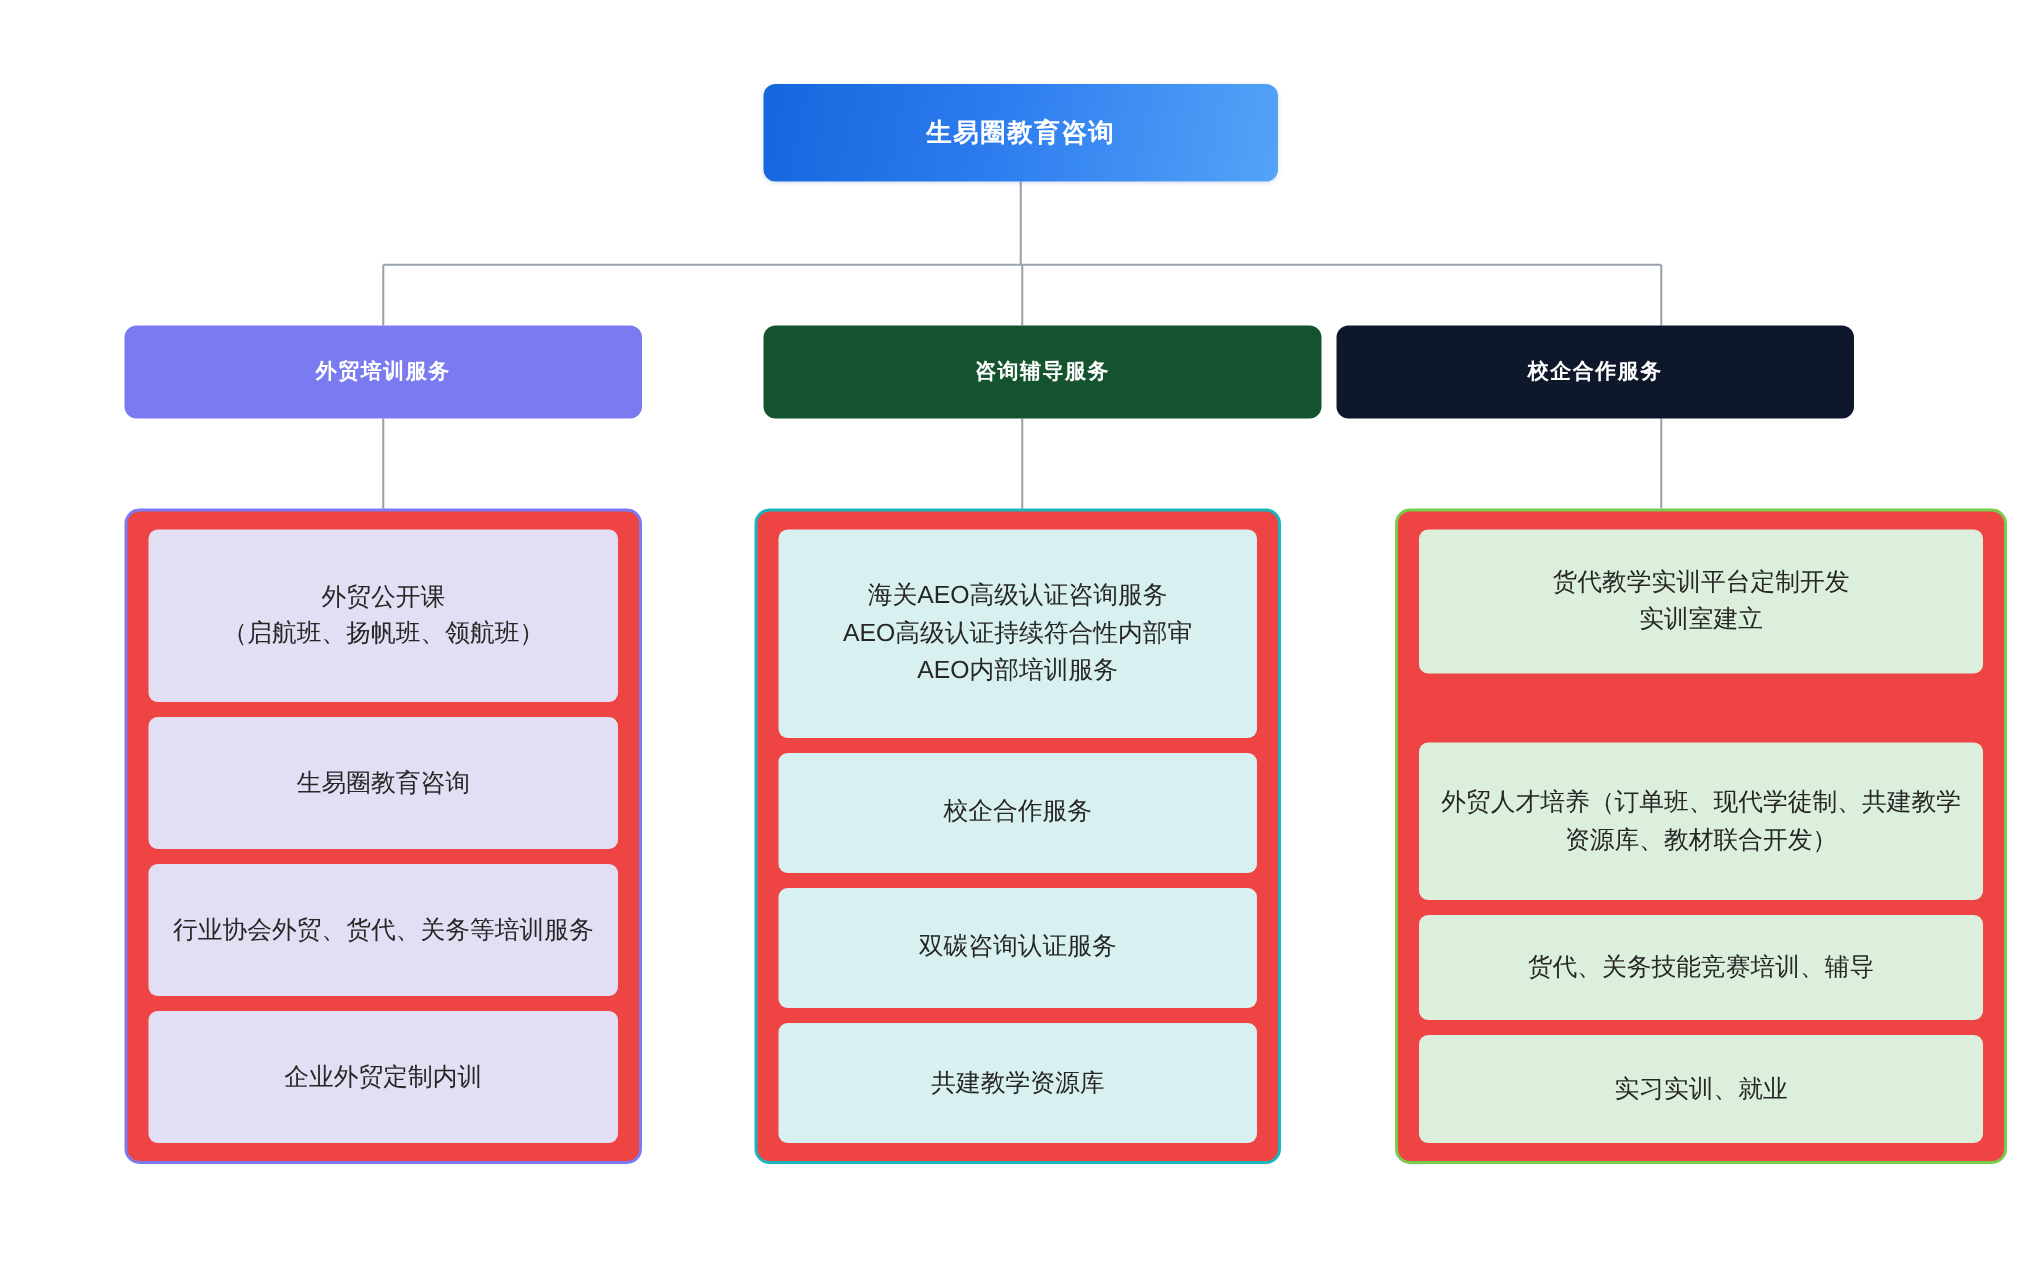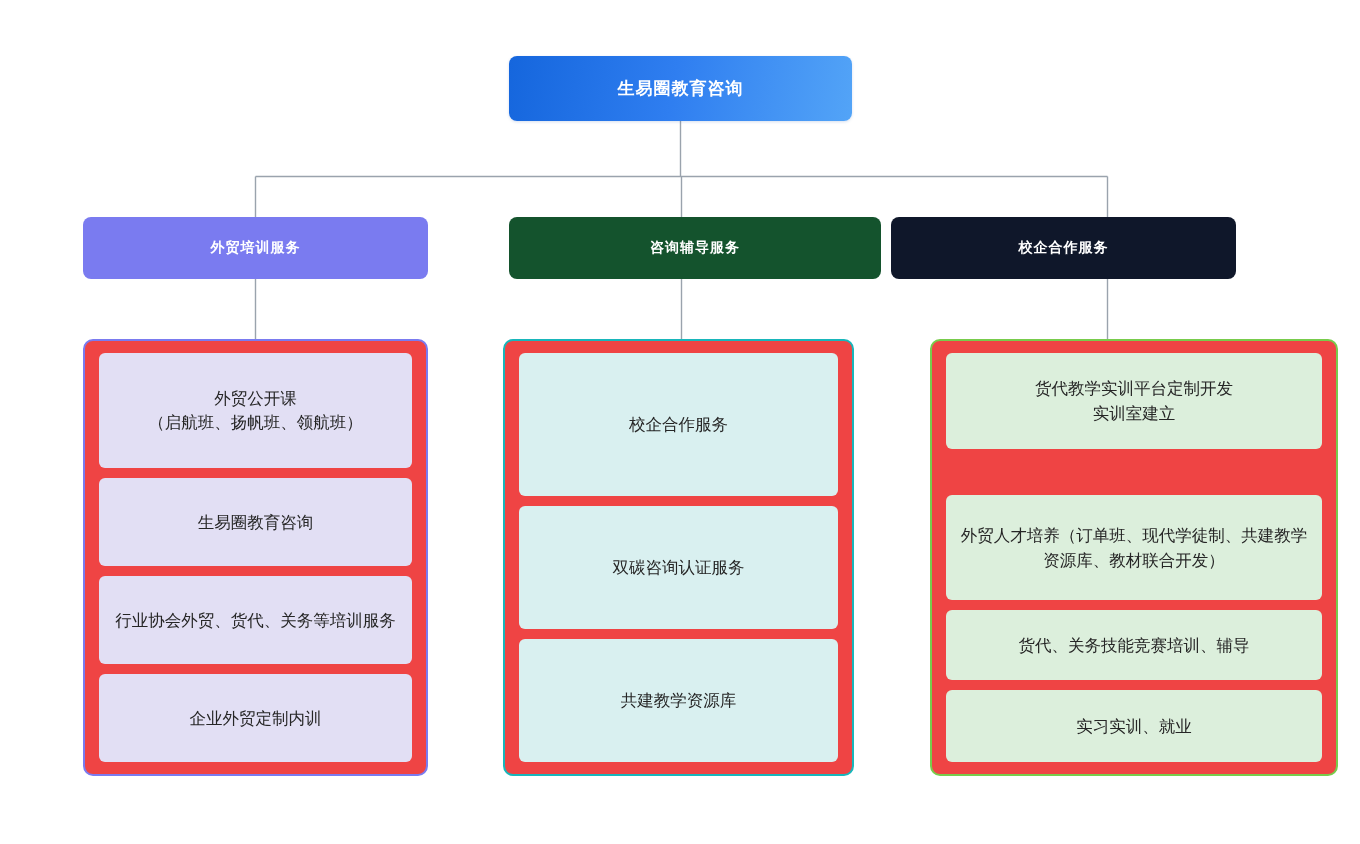--- a/index.html
+++ b/index.html
@@ -162,20 +162,23 @@
 
   <div class="group-box c0">
     <div class="leaf-card">外贸公开课
 （启航班、扬帆班、领航班）</div>
     <div class="leaf-card">生易圈教育咨询</div>
     <div class="leaf-card">行业协会外贸、货代、关务等培训服务</div>
     <div class="leaf-card">企业外贸定制内训</div>
   </div>
 
   <div class="group-box c1">
+    <div class="leaf-card">海关AEO高级认证咨询服务
+AEO高级认证持续符合性内部审
+AEO内部培训服务</div>
     <div class="leaf-card">校企合作服务</div>
     <div class="leaf-card">双碳咨询认证服务</div>
     <div class="leaf-card">共建教学资源库</div>
   </div>
 
   <div class="group-box c2">
     <div class="leaf-card">货代教学实训平台定制开发
 实训室建立</div>
     <div class="leaf-card">外贸人才培养（订单班、现代学徒制、共建教学资源库、教材联合开发）</div>
     <div class="leaf-card">货代、关务技能竞赛培训、辅导</div>

